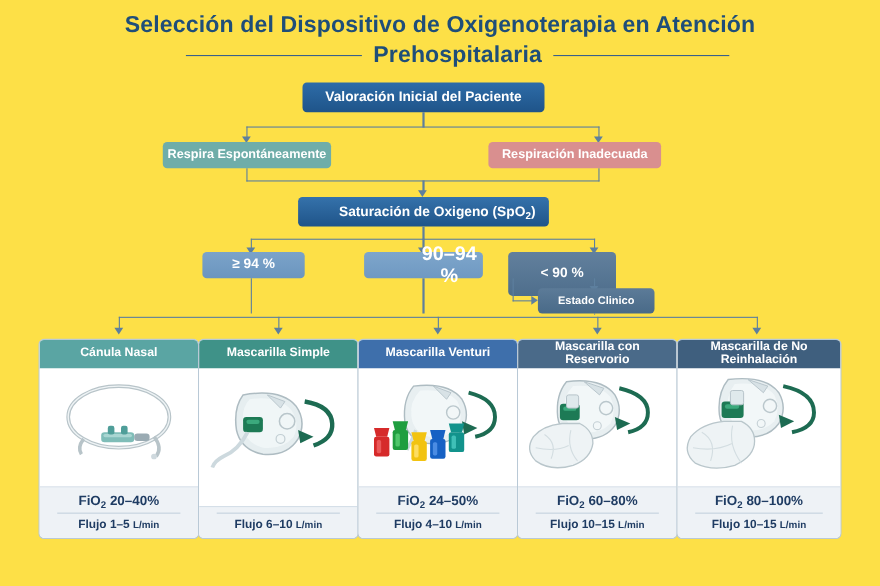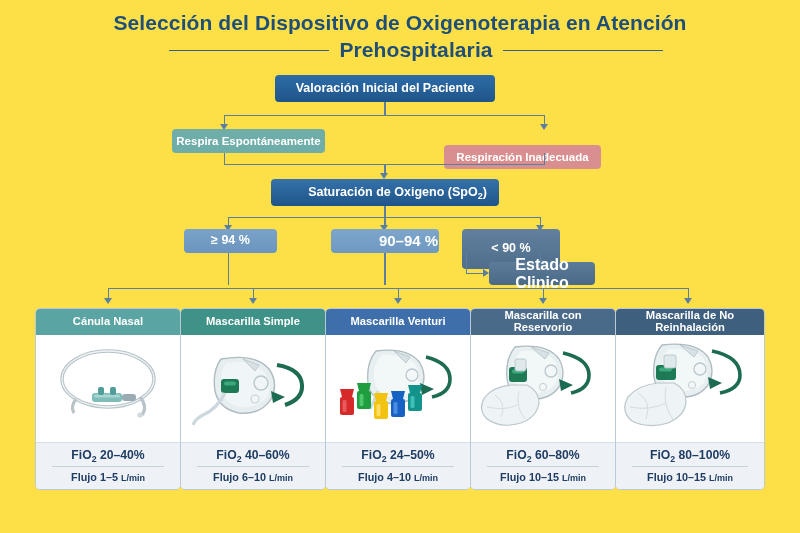--- a/index.html
+++ b/index.html
@@ -43,23 +43,23 @@
     font-weight:bold;
     border-radius:4px;
     text-align:center;
     line-height:1.1;
   }
   .n-root{background:linear-gradient(180deg,#2d6ca8 0%,#1f5489 100%);font-size:12.5px;}
   .n-green{background:#6fada9;font-size:11.5px;}
   .n-red{background:#d98f8f;font-size:11.5px;}
   .n-sat{background:linear-gradient(180deg,#3572ab 0%,#1f5489 100%);font-size:12.5px;}
   .n-lblue{background:linear-gradient(180deg,#7ba3c9 0%,#6b95bf 100%);font-size:12.5px;}
-  .n-lblue2{background:linear-gradient(180deg,#7ea6cb 0%,#6f99c2 100%);font-size:15px;padding-left:47px;}
+  .n-lblue2{background:linear-gradient(180deg,#7ea6cb 0%,#6f99c2 100%);font-size:18px;padding-left:47px;}
   .n-dblue{background:linear-gradient(180deg,#62809d 0%,#4e6e8c 100%);font-size:12.5px;}
-  .n-estado{background:linear-gradient(180deg,#5c7b98 0%,#496a88 100%);font-size:16px;}
+  .n-estado{background:linear-gradient(180deg,#5c7b98 0%,#496a88 100%);font-size:10px;}
   sub{font-size:0.72em;vertical-align:baseline;position:relative;top:3px;}
   
   .ln{position:absolute;background:#5d7f9e;}
   .lv{width:1.4px;}
   .lh{height:1.4px;}
   .arw{
     position:absolute;width:0;height:0;
     border-left:4.5px solid transparent;
     border-right:4.5px solid transparent;
     border-top:6px solid #5d7f9e;
@@ -123,24 +123,24 @@
     <span>Valoración Inicial del Paciente</span>
   </div>
 
   <div class="ln lv" style="left:384.3px;top:102px;height:14px;"></div>
   <div class="ln lh" style="left:224px;top:115px;width:321px;"></div>
   <div class="ln lv" style="left:224px;top:115px;height:10px;"></div>
   <div class="ln lv" style="left:544px;top:115px;height:10px;"></div>
   <div class="arw" style="left:220px;top:124px;"></div>
   <div class="arw" style="left:540px;top:124px;"></div>
 
-  <div class="node n-green" style="left:148px;top:129px;width:153px;height:24px;margin-left:24px;">
+  <div class="node n-green" style="left:148px;top:129px;width:153px;height:24px;">
     <span>Respira Espontáneamente</span>
   </div>
-  <div class="node n-red" style="left:444px;top:129px;width:157px;height:24px;margin-top:16px;">
+  <div class="node n-red" style="left:444px;top:129px;width:157px;height:24px;">
     <span>Respiración Inadecuada</span>
   </div>
 
   <div class="ln lv" style="left:224px;top:153px;height:12px;"></div>
   <div class="ln lv" style="left:544px;top:153px;height:12px;"></div>
   <div class="ln lh" style="left:224px;top:164px;width:321px;"></div>
   <div class="ln lv" style="left:384.3px;top:164px;height:10px;"></div>
   <div class="arw" style="left:380px;top:173px;"></div>
 
   <div class="node n-sat" style="left:271px;top:179px;width:228px;height:27px;padding-left:25px;">
@@ -235,21 +235,20 @@
         <path d="M62 24 L78 30 L74 36 Z" fill="#d8e2e6" stroke="#b4c2c8" stroke-width="0.8"></path>
         <circle cx="80" cy="48" r="7" fill="none" stroke="#b9c6cb" stroke-width="1.4"></circle>
         <circle cx="74" cy="64" r="4" fill="none" stroke="#c3cfd4" stroke-width="1.1"></circle>
         <rect x="40" y="44" width="18" height="14" rx="3" fill="#1d7a55"></rect>
         <rect x="43" y="46.5" width="12" height="4" rx="2" fill="#3ba97c"></rect>
         <path d="M90 56 L104 62 L92 68 Z" fill="#1d6b52"></path>
         <path d="M44 58 Q36 74 22 80 Q14 84 12 90" fill="none" stroke="#cdd9de" stroke-width="3.4"></path>
       </svg>
     </div>
     <div class="card-foot">
-      <div class="fio"><span>FiO</span><sub>2</sub> <span>40–60%</span></div>
       <div class="fdiv"></div>
       <div class="flujo"><span>Flujo</span> <span>6–10</span> <span class="unit">L/min</span></div>
     </div>
   </div>
 
   <div class="card" style="left:325px;">
     <div class="card-head" style="background:#3e6fab;">Mascarilla Venturi</div>
     <div class="card-img">
       <svg width="144" height="96" viewBox="0 0 144 96">
         <path d="M100 22 Q124 28 124 44 Q124 58 106 62" fill="none" stroke="#1d6b52" stroke-width="3.6"></path>

